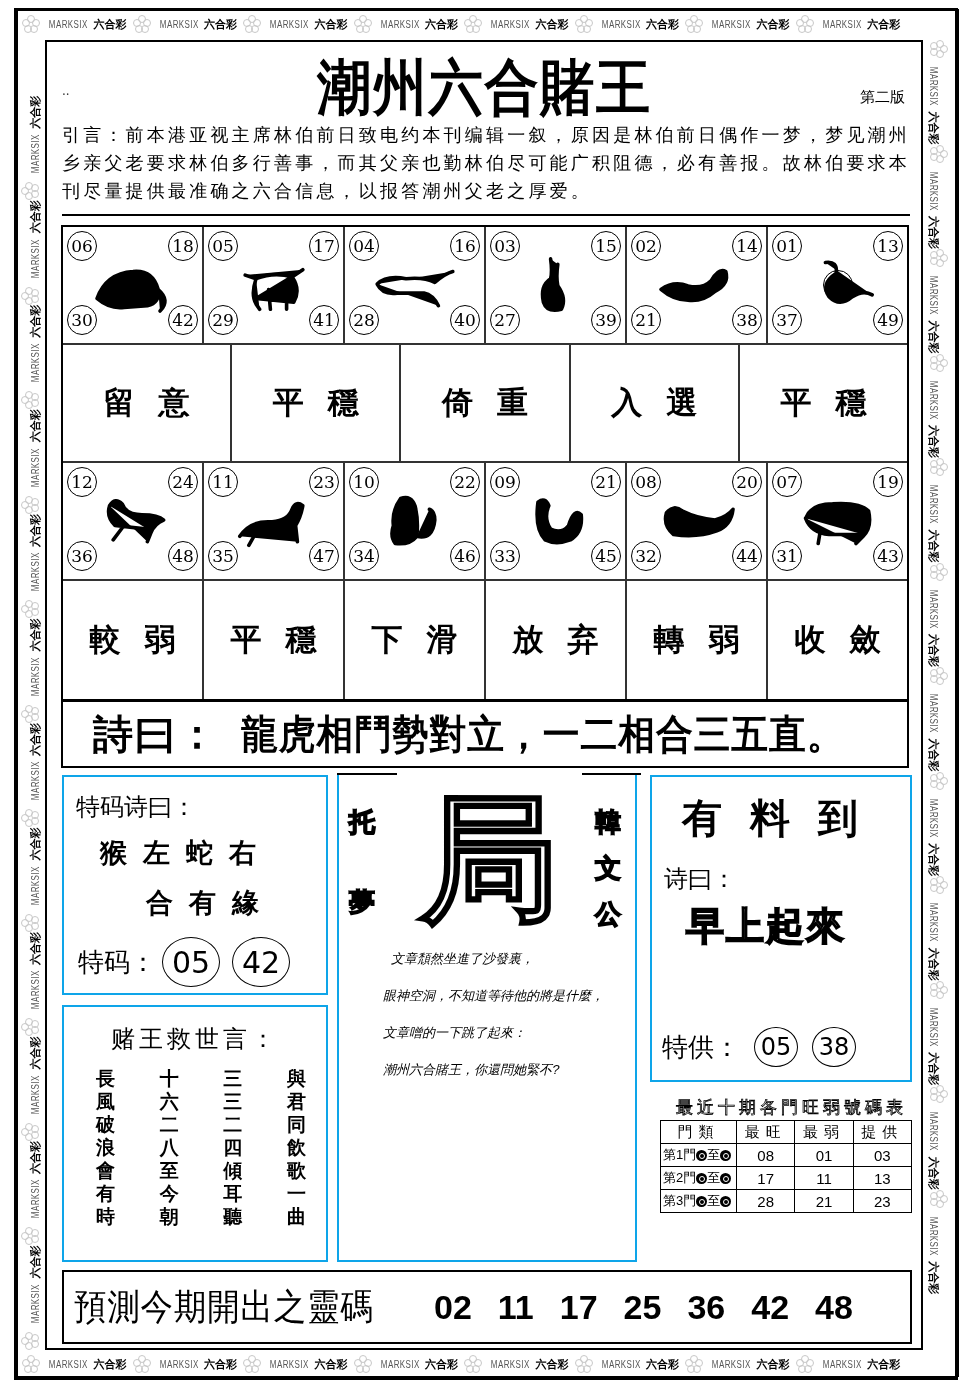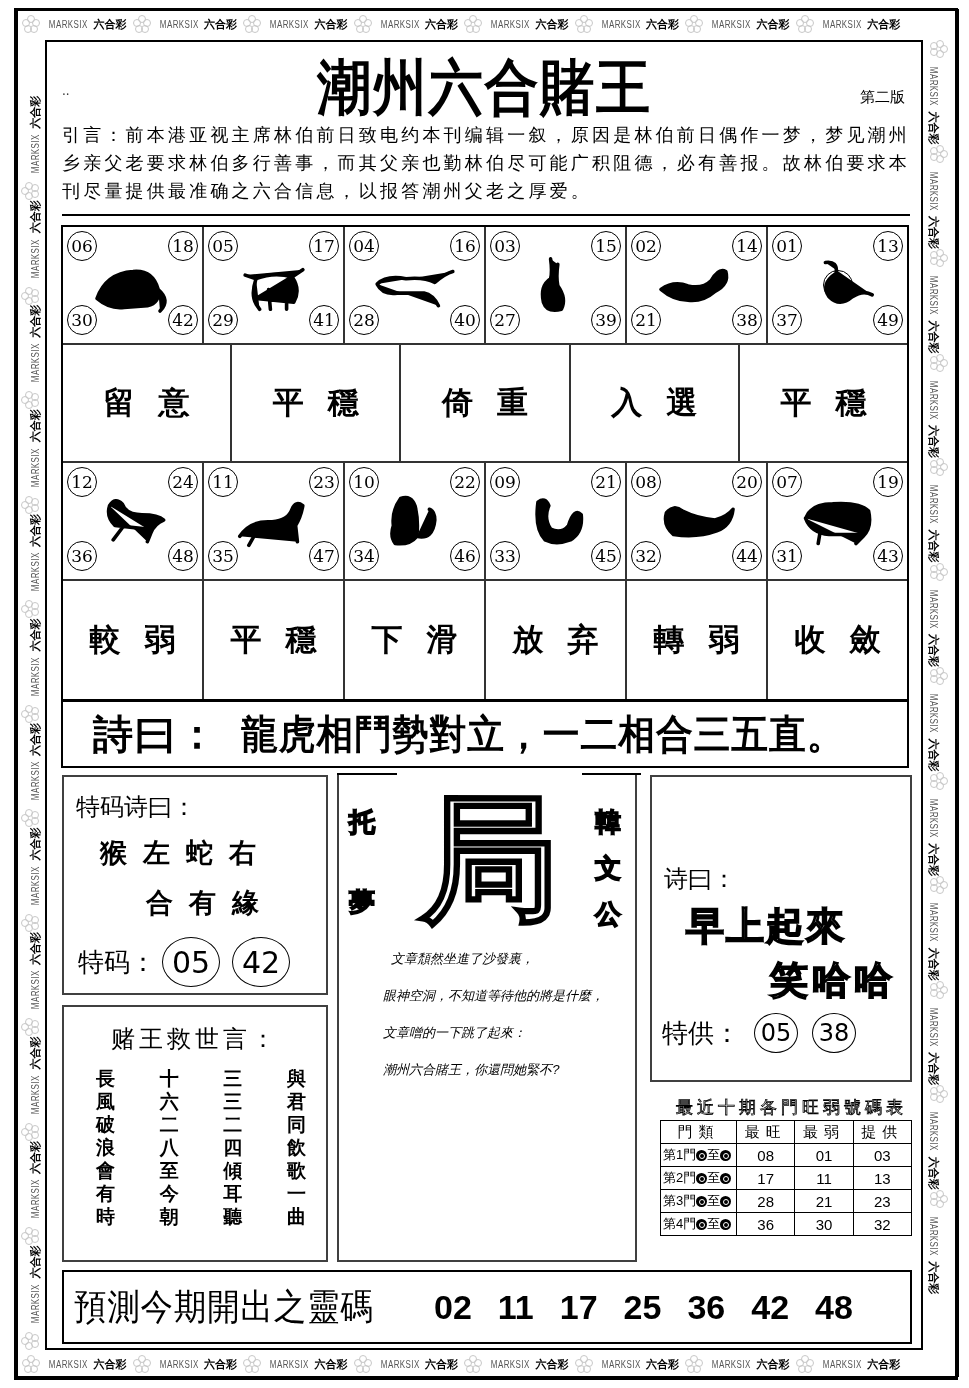--- a/index.html
+++ b/index.html
@@ -32,21 +32,21 @@
   .animal-cell { height: 118px; }
   .word-cell { height: 118px; display: flex; align-items: center; justify-content: center; font-family: "DejaVu Sans", sans-serif; font-weight: bold; font-size: 31px; letter-spacing: 24px; padding-left: 24px; }
   .num { position: absolute; width: 30px; height: 30px; border: 1.5px solid #000; border-radius: 50%; font-size: 17px; display: flex; align-items: center; justify-content: center; font-family: "DejaVu Serif", serif; background: transparent; }
   .num.tl { left: 4px; top: 4px; } .num.tr { right: 4px; top: 4px; } .num.bl { left: 4px; bottom: 8px; } .num.br { right: 4px; bottom: 8px; }
   .animal { position: absolute; left: 50%; top: 50%; transform: translate(-50%, -50%); width: 90px; height: 66px; }
 
   .poem-bar { position: absolute; left: 61px; top: 700px; width: 848px; height: 68px; border: 2px solid #000; display: flex; align-items: center; padding-left: 30px; font-family: "DejaVu Sans", sans-serif; font-weight: bold; font-size: 40px; }
   .poem-bar .lbl { margin-right: 22px; letter-spacing: 2px; }
   .poem-bar .txt { letter-spacing: 1px; transform: scaleX(0.92); transform-origin: left center; display:inline-block; }
 
-  .box { position: absolute; border: 2px solid #404040; }
+  .box { position: absolute; border: 2px solid #0ea5e9; }
   .tm-box { left: 62px; top: 775px; width: 266px; height: 220px; }
   .tm-label { position: absolute; left: 12px; top: 14px; font-size: 24px; font-family: "DejaVu Sans", sans-serif; font-weight: normal; }
   .tm-line1 { position: absolute; left: 36px; top: 58px; font-size: 27px; font-weight: bold; font-family: "DejaVu Sans", sans-serif; letter-spacing: 16px; }
   .tm-line2 { position: absolute; left: 82px; top: 108px; font-size: 27px; font-weight: bold; font-family: "DejaVu Sans", sans-serif; letter-spacing: 16px; }
   .tm-codes { position: absolute; left: 14px; top: 160px; display: flex; align-items: center; font-size: 26px; font-family: "DejaVu Sans", sans-serif; }
   .bignum { width: 58px; height: 50px; border: 1.5px solid #000; border-radius: 50%; display: inline-flex; align-items: center; justify-content: center; font-size: 30px; font-family: "DejaVu Sans", sans-serif; margin-left: 6px; }
 
   .sav-box { left: 62px; top: 1005px; width: 266px; height: 257px; }
   .sav-title { position: absolute; left: 0; width: 100%; top: 16px; text-align: center; font-size: 24px; letter-spacing: 4px; }
   .sav-cols { position: absolute; left: 32px; top: 60px; width: 210px; display: flex; justify-content: space-between; }
@@ -57,21 +57,21 @@
   .side-char { position: absolute; font-family: "DejaVu Sans", sans-serif; font-weight: bold; font-size: 26px; color: #fff; -webkit-text-stroke: 1.5px #000; }
   .ju { position: absolute; left: 80px; top: 10px; font-family: "DejaVu Sans", sans-serif; font-weight: bold; font-size: 140px; color: #fff; -webkit-text-stroke: 2px #000; line-height: 150px; }
   .story { position: absolute; left: 44px; top: 166px; font-family: Liberation Mono, monospace; font-size: 13px; line-height: 37px; font-style: italic; }
   .story div:first-child { padding-left: 8px; }
 
   .yl-box { left: 650px; top: 775px; width: 262px; height: 307px; }
   .yl-title { position: absolute; left: 30px; top: 14px; font-family: "DejaVu Sans", sans-serif; font-weight: bold; font-size: 40px; letter-spacing: 28px; }
   .yl-poem-label { position: absolute; left: 12px; top: 86px; font-size: 24px; font-family: "DejaVu Sans", sans-serif; }
   .yl-l1 { position: absolute; left: 34px; top: 124px; font-family: "DejaVu Sans", sans-serif; font-weight: bold; font-size: 38px; color: #fff; -webkit-text-stroke: 1.6px #000; letter-spacing: 2px; }
   .yl-l2 { position: absolute; left: 118px; top: 178px; font-family: "DejaVu Sans", sans-serif; font-weight: bold; font-size: 38px; color: #fff; -webkit-text-stroke: 1.6px #000; letter-spacing: 4px; }
-  .yl-codes { position: absolute; left: 10px; top: 236px; display: flex; align-items: center; font-size: 26px; font-family: "DejaVu Sans", sans-serif; }
+  .yl-codes { position: absolute; left: 10px; top: 250px; display: flex; align-items: center; font-size: 26px; font-family: "DejaVu Sans", sans-serif; }
   .smallnum { width: 44px; height: 40px; border: 1.5px solid #000; border-radius: 50%; display: inline-flex; align-items: center; justify-content: center; font-size: 24px; margin-left: 14px; }
 
   .tbl-title { position: absolute; left: 676px; top: 1096px; font-family: "DejaVu Sans", sans-serif; font-size: 17px; letter-spacing: 4px; color: #fff; -webkit-text-stroke: 0.8px #000; }
   table.stats { position: absolute; left: 660px; top: 1120px; width: 252px; border-collapse: collapse; font-family: "Liberation Sans", sans-serif; }
   table.stats td, table.stats th { border: 1.5px solid #000; text-align: center; height: 23px; font-size: 15px; font-weight: normal; }
   table.stats th { letter-spacing: 6px; }
   table.stats td.door { text-align: left; padding-left: 2px; font-size: 13px; white-space: nowrap; }
   .ball { display: inline-block; width: 11px; height: 11px; border-radius: 50%; background: #000; vertical-align: middle; position: relative; }
   .ball::after { content: ""; position: absolute; left: 3px; top: 3px; width: 4px; height: 4px; border: 1px solid #fff; border-radius: 50%; }
 
@@ -507,23 +507,23 @@
   <div class="side-char" style="left:256px; top:122px;">公</div>
   <div class="story" id="story">
       <div>文章頹然坐進了沙發裏，</div>
       <div>眼神空洞，不知道等待他的將是什麼，</div>
       <div>文章噌的一下跳了起來：</div>
       <div>潮州六合賭王，你還問她緊不?</div>
     </div>
 </div>
 
 <div class="box yl-box">
+  <div class="yl-title">有料到</div>
   <div class="yl-poem-label">诗曰：</div>
   <div class="yl-l1">早上起來</div>
-  <div class="yl-l2">笑哈哈</div>
   <div class="yl-codes">
     <span>特供：</span>
     <span class="smallnum">05</span>
     <span class="smallnum">38</span>
   </div>
 </div>
 
 <div class="tbl-title">最近十期各門旺弱號碼表</div>
 <table class="stats">
   <thead>
@@ -546,26 +546,20 @@
         <td>17</td>
         <td>11</td>
         <td>13</td>
       </tr>
       <tr>
         <td class="door"><span>第3門</span><span class="ball"></span><span>至</span><span class="ball"></span></td>
         <td>28</td>
         <td>21</td>
         <td>23</td>
       </tr>
-      <tr>
-        <td class="door"><span>第4門</span><span class="ball"></span><span>至</span><span class="ball"></span></td>
-        <td>36</td>
-        <td>30</td>
-        <td>32</td>
-      </tr>
     </tbody>
 </table>
 
 <div class="predict">
   <span class="lbl">預測今期開出之靈碼</span>
   <div class="nums" id="pred-nums">
       <span class="n">02</span>
       <span class="n">11</span>
       <span class="n">17</span>
       <span class="n">25</span>

